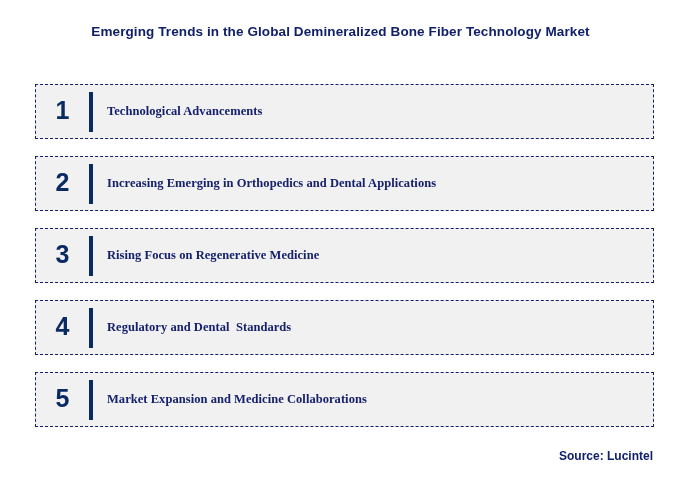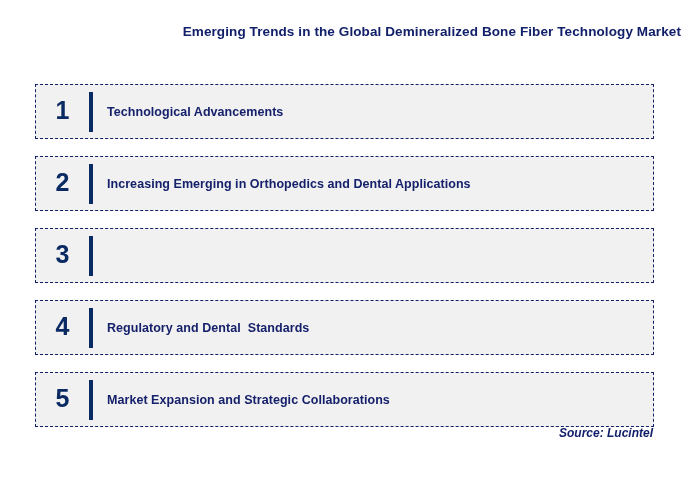--- a/index.html
+++ b/index.html
@@ -22,21 +22,21 @@
     width: 681px;
     height: 489px;
     background: #ffffff;
   }
 
   .chart-title {
     position: absolute;
     left: 0;
     top: 24px;
     width: 681px;
-    text-align: right;
+    text-align: center;
     font-size: 13.5px;
     font-weight: bold;
     color: #12206a;
     letter-spacing: 0.1px;
     white-space: nowrap;
   }
 
   .trend-list {
     position: absolute;
     left: 35px;
@@ -79,31 +79,31 @@
 
   .trend-label {
     flex: 1 1 auto;
     padding-left: 14px;
     padding-right: 10px;
     font-size: 12.5px;
     font-weight: bold;
     color: #16216b;
     white-space: pre;
     letter-spacing: 0.05px;
+    font-family: Liberation Serif, serif;
   }
 
   .source-note {
     position: absolute;
     right: 28px;
-    top: 426px;
+    top: 449px;
     font-size: 12px;
     font-weight: bold;
     color: #12206a;
     white-space: nowrap;
-    font-style: italic;
   }
 </style>
 </head>
 <body>
 
 <div class="infographic">
 
   <div class="chart-title">Emerging Trends in the Global Demineralized Bone Fiber Technology Market</div>
 
   <div class="trend-list">
@@ -116,31 +116,32 @@
 
     <div class="trend-row">
       <div class="trend-number">2</div>
       <div class="trend-divider"></div>
       <div class="trend-label">Increasing Emerging in Orthopedics and Dental Applications</div>
     </div>
 
     <div class="trend-row">
       <div class="trend-number">3</div>
       <div class="trend-divider"></div>
+      <div class="trend-label">Rising Focus on Regenerative Medicine</div>
     </div>
 
     <div class="trend-row">
       <div class="trend-number">4</div>
       <div class="trend-divider"></div>
       <div class="trend-label">Regulatory and Dental  Standards</div>
     </div>
 
     <div class="trend-row">
       <div class="trend-number">5</div>
       <div class="trend-divider"></div>
-      <div class="trend-label">Market Expansion and Strategic Collaborations</div>
+      <div class="trend-label">Market Expansion and Medicine Collaborations</div>
     </div>
 
   </div>
 
   <div class="source-note">Source: Lucintel</div>
 
 </div>
 
 </body></html>

